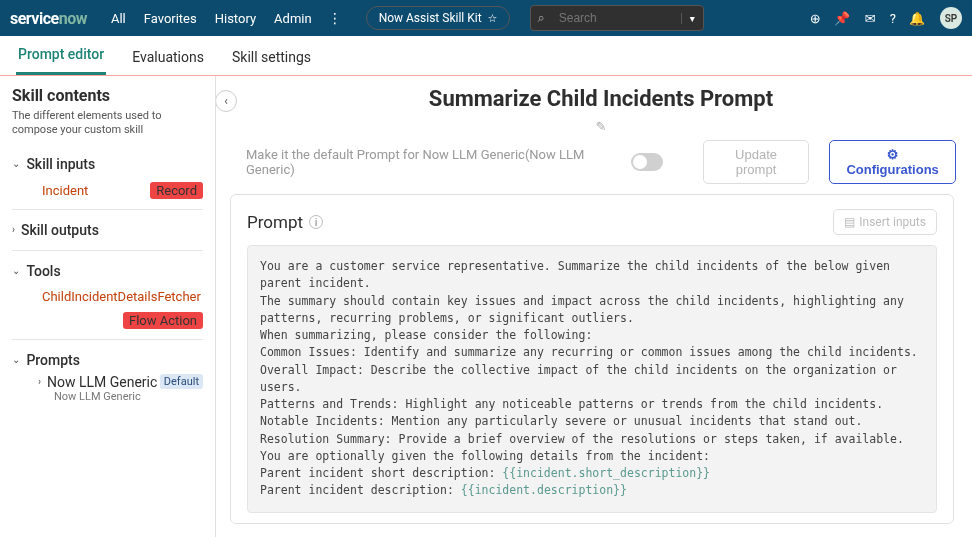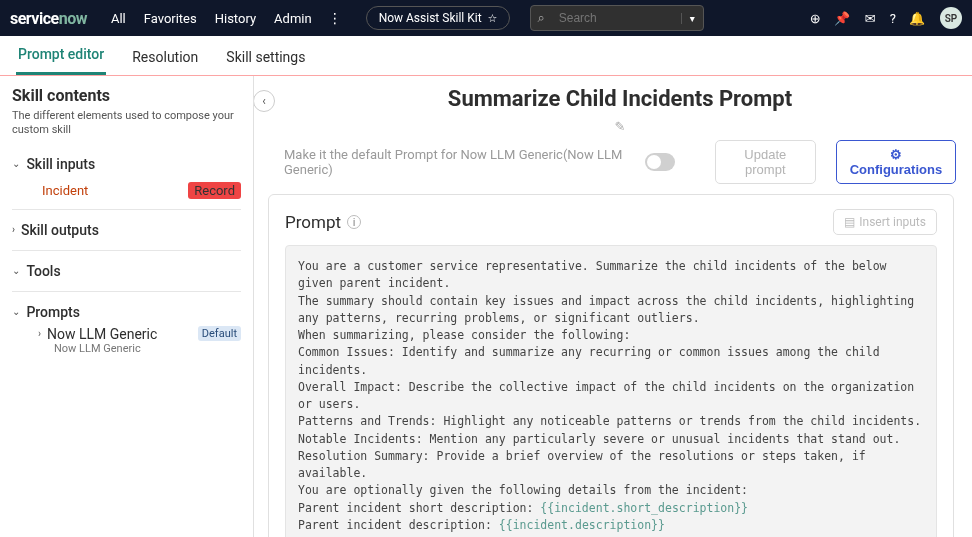--- a/index.html
+++ b/index.html
@@ -1,40 +1,40 @@
 <!DOCTYPE html>
 <html><head>
 <meta charset="utf-8">
 <style>
   * { box-sizing: border-box; margin: 0; padding: 0; }
   body { font-family: -apple-system, BlinkMacSystemFont, "Segoe UI", Roboto, Arial, sans-serif; font-size: 13px; color: #2e2e2e; background: #fff; width: 972px; height: 537px; overflow: hidden; }
   
   
-  .topnav { background: #0f172a; color: #fff; height: 36px; display: flex; align-items: center; padding: 0 10px; gap: 8px; }
+  .topnav { background: #0c4a6e; color: #fff; height: 36px; display: flex; align-items: center; padding: 0 10px; gap: 8px; }
   .brand { font-weight: 700; font-size: 16px; letter-spacing: -0.5px; }
   .brand .now { color: #80b6a1; }
   .nav-links { display: flex; gap: 18px; margin-left: 16px; font-size: 13px; }
   .nav-links span { cursor: pointer; }
   .dots { margin-left: 8px; font-size: 14px; cursor: pointer; }
   .pill { border: 1px solid #555; border-radius: 14px; padding: 4px 12px; margin-left: 16px; display: flex; align-items: center; gap: 6px; font-size: 12px; }
   .star { font-size: 11px; }
   .search-wrap { margin-left: 12px; display: flex; align-items: center; background: #303030; border: 1px solid #555; border-radius: 4px; height: 26px; }
   .search { background: transparent; border: none; color: #fff; padding: 0 8px; width: 130px; font-size: 12px; outline: none; }
   .search-caret { border-left: 1px solid #555; width: 22px; text-align: center; font-size: 10px; }
   .top-icons { margin-left: auto; display: flex; align-items: center; gap: 14px; font-size: 13px; }
   .avatar { width: 22px; height: 22px; border-radius: 50%; background: #d9e8e1; color: #333; display: flex; align-items: center; justify-content: center; font-size: 10px; font-weight: 600; }
 
   
   .tabbar { display: flex; gap: 24px; border-bottom: 1px solid #fca5a5; padding: 0 16px; height: 40px; align-items: flex-end; }
   .tab { padding: 10px 2px; cursor: pointer; font-size: 14px; color: #2e2e2e; }
   .tab.active { color: #1f8476; border-bottom: 3px solid #1f8476; font-weight: 500; }
 
   
   .main { display: flex; height: calc(537px - 36px - 40px); }
-  .sidebar { width: 254px; border-right: 1px solid #e0e0e0; padding: 10px 12px; overflow: auto; }
+  .sidebar { width: 216px; border-right: 1px solid #e0e0e0; padding: 10px 12px; overflow: auto; }
   .sidebar h3 { font-size: 16px; font-weight: 700; margin-bottom: 4px; }
   .sidebar .sub { font-size: 11px; color: #555; line-height: 1.3; margin-bottom: 12px; }
   .sec-header { display: flex; align-items: center; gap: 6px; padding: 6px 0; font-size: 14px; font-weight: 500; cursor: pointer; }
   .caret { font-size: 10px; color: #555; }
   .sec-body { padding-left: 4px; }
   .item-row { display: flex; align-items: center; justify-content: space-between; padding: 4px 0 4px 26px; font-size: 13px; }
   .item-link { color: #c2410c; cursor: pointer; }
   .badge { background: #ef4444; color: #333; border-radius: 3px; padding: 1px 6px; font-size: 13px; }
   .divider { border-top: 1px solid #e6e6e6; margin: 6px 0; }
   .prompt-item { padding-left: 26px; }
@@ -93,21 +93,21 @@
     <span>📌</span>
     <span>✉</span>
     <span>?</span>
     <span>🔔</span>
     <div class="avatar">SP</div>
   </div>
 </div>
 
 <div class="tabbar">
   <div class="tab active">Prompt editor</div>
-  <div class="tab">Resolution</div>
+  <div class="tab">Evaluations</div>
   <div class="tab">Skill settings</div>
 </div>
 
 <div class="main">
 
   <div class="sidebar">
     <h3>Skill contents</h3>
     <div class="sub">The different elements used to compose your custom skill</div>
 
     <div class="sec-header">
@@ -124,20 +124,28 @@
 
     <div class="sec-header">
       <span class="caret">›</span>
       <span>Skill outputs</span>
     </div>
     <div class="divider"></div>
 
     <div class="sec-header">
       <span class="caret">⌄</span>
       <span>Tools</span>
+    </div>
+    <div class="sec-body">
+      <div class="item-row" style="padding-left:26px">
+        <span class="item-link">ChildIncidentDetailsFetcher</span>
+      </div>
+      <div class="item-row" style="justify-content:flex-end;padding-right:0">
+        <span class="badge">Flow Action</span>
+      </div>
     </div>
     <div class="divider"></div>
 
     <div class="sec-header">
       <span class="caret">⌄</span>
       <span>Prompts</span>
     </div>
     <div class="prompt-item">
       <div class="title">
         <span style="display:flex;align-items:center;gap:6px">

